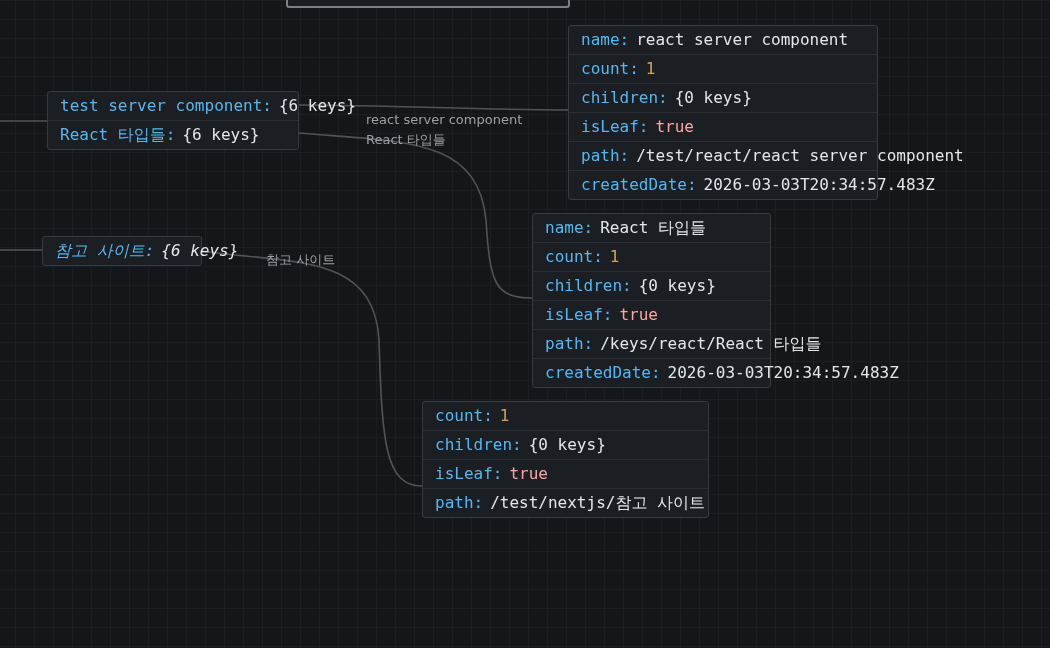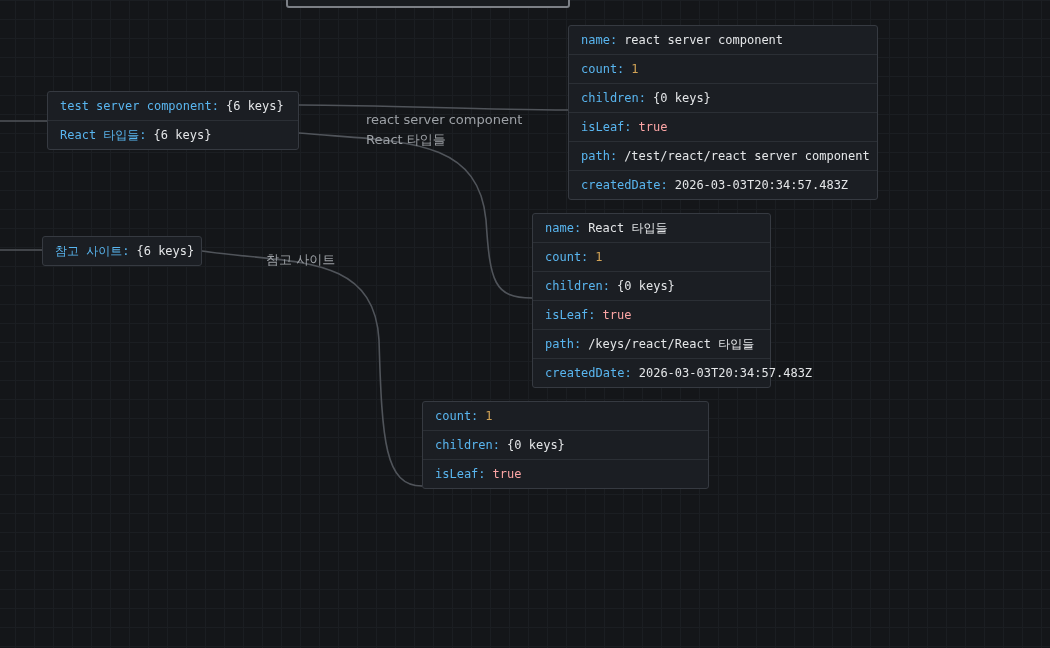--- a/index.html
+++ b/index.html
@@ -13,21 +13,21 @@
     background-position:-4px 0;
     font-family:"DejaVu Sans Mono", monospace;
   }
   #edges{position:absolute;left:0;top:0;width:1050px;height:648px;}
   #edges path{fill:none;stroke:#50545a;stroke-width:1.6;stroke-linecap:round;}
   .node{
     position:absolute;
     background:#1b1e23;
     border:1px solid #363a41;
     border-radius:3px;
-    font-size:12px;
+    font-size:16px;
     color:#dcdee0;
     box-sizing:border-box;
   }
   .node.selected{border:2px solid #7c8086;background:#191c20;}
   .row{height:28px;line-height:28px;padding:0 12px;white-space:nowrap;}
   .row + .row{border-top:1px solid #2b2f35;}
   .k{color:#59b6f0;}
   .v{margin-left:7px;}
   .v-text{color:#e4e6e8;}
   .v-num{color:#d2a356;}
@@ -57,21 +57,21 @@
 
   <div class="node" style="left:47px;top:91px;width:252px;">
     <div class="row">
       <span class="k">test server component:</span><span class="v v-text">{6 keys}</span>
     </div>
     <div class="row">
       <span class="k">React 타입들:</span><span class="v v-text">{6 keys}</span>
     </div>
   </div>
 
-  <div class="node" style="left:42px;top:236px;width:160px;">
+  <div class="node" style="left:42px;top:236px;width:160px;font-style:italic;">
     <div class="row">
       <span class="k">참고 사이트:</span><span class="v v-text">{6 keys}</span>
     </div>
   </div>
 
   <div class="node" style="left:568px;top:25px;width:310px;">
     <div class="row">
       <span class="k">name:</span><span class="v v-text">react server component</span>
     </div>
     <div class="row">
@@ -115,19 +115,22 @@
   <div class="node" style="left:422px;top:401px;width:287px;">
     <div class="row">
       <span class="k">count:</span><span class="v v-num">1</span>
     </div>
     <div class="row">
       <span class="k">children:</span><span class="v v-text">{0 keys}</span>
     </div>
     <div class="row">
       <span class="k">isLeaf:</span><span class="v v-bool">true</span>
     </div>
+    <div class="row">
+      <span class="k">path:</span><span class="v v-text">/test/nextjs/참고 사이트</span>
+    </div>
   </div>
 
   <div class="edge-label" style="left:366px;top:112px;">react server component</div>
   <div class="edge-label" style="left:366px;top:131px;">React 타입들</div>
   <div class="edge-label" style="left:266px;top:251px;">참고 사이트</div>
 
 </div>
 
 </body></html>

